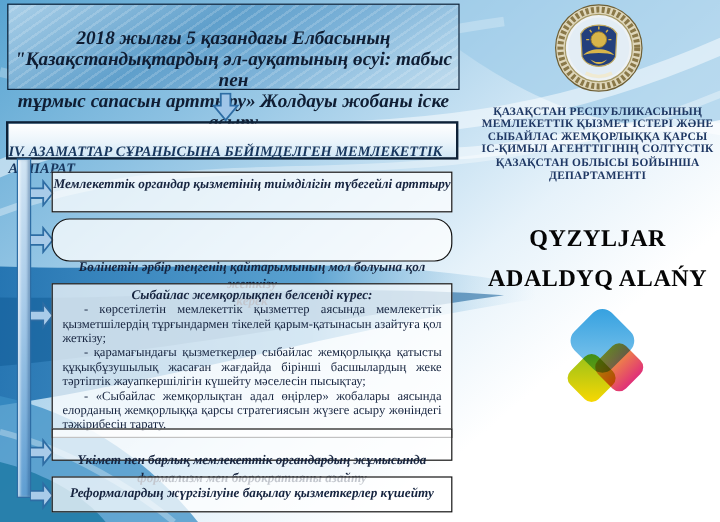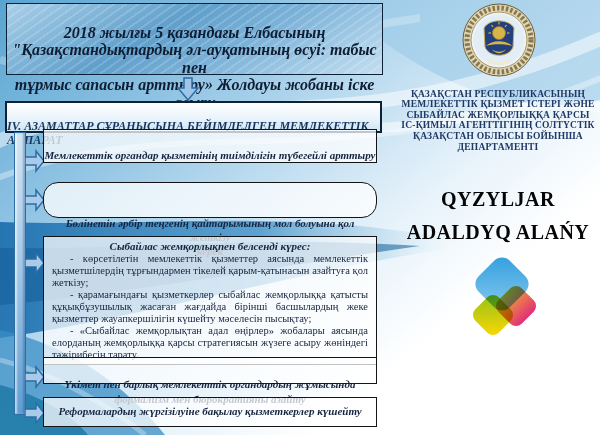--- a/index.html
+++ b/index.html
@@ -42,21 +42,21 @@
   }
   
   .task{
     left:43px;width:334px;
     border:1.2px solid #141414;
     background:rgba(255,255,255,.74);
     color:#16243f;text-align:center;
     font-weight:bold;font-style:italic;
     font-size:11px;line-height:14px;
   }
-  .t1{top:129px;height:34px;padding-top:18px;font-family:Liberation Serif, serif;}
+  .t1{top:143px;height:34px;padding-top:3px;font-family:Liberation Serif, serif;}
   .t2{top:182px;height:36px;padding-top:19px;border-radius:15px;}
   .t3{top:236px;height:129px;padding:3px 8px 0 8px;text-align:justify;font-weight:normal;font-style:normal;font-size:10.5px;line-height:12px;overflow:hidden;}
   .t3 .h{text-align:center;font-weight:bold;font-style:italic;font-size:11px;line-height:13px;}
   .t3 p{margin:0;text-indent:18px;color:#16243f;}
   .t4{top:357px;height:27px;padding-top:4px;line-height:15px;}
   .t5{top:397px;height:30px;padding-top:6px;}
 
   
   .dept{
     left:390px;top:78px;width:216px;
@@ -157,21 +157,21 @@
   </div>
 
   <div class="abs task t2 pre">
     <span>Бөлінетін әрбір теңгенің қайтарымының мол болуына қол жеткізу
 керек</span>
   </div>
 
   <div class="abs task t3">
     <div class="h">Сыбайлас жемқорлықпен белсенді күрес:</div>
     <p>- көрсетілетін мемлекеттік қызметтер аясында мемлекеттік қызметшілердің тұрғындармен тікелей қарым-қатынасын азайтуға қол жеткізу;</p>
-    <p>- қарамағындағы қызметкерлер сыбайлас жемқорлыққа қатысты құқықбұзушылық жасаған жағдайда бірінші басшылардың жеке қызметтер жауапкершілігін күшейту мәселесін пысықтау;</p>
+    <p>- қарамағындағы қызметкерлер сыбайлас жемқорлыққа қатысты құқықбұзушылық жасаған жағдайда бірінші басшылардың жеке тәртіптік жауапкершілігін күшейту мәселесін пысықтау;</p>
     <p>- «Сыбайлас жемқорлықтан адал өңірлер» жобалары аясында елорданың жемқорлыққа қарсы стратегиясын жүзеге асыру жөніндегі тәжірибесін тарату.</p>
   </div>
 
   <div class="abs task t4 pre">
     <span>Үкімет пен барлық мемлекеттік органдардың жұмысында
 формализм мен бюрократияны азайту</span>
   </div>
 
   <div class="abs task t5">
     <span>Реформалардың жүргізілуіне бақылау қызметкерлер күшейту</span>

